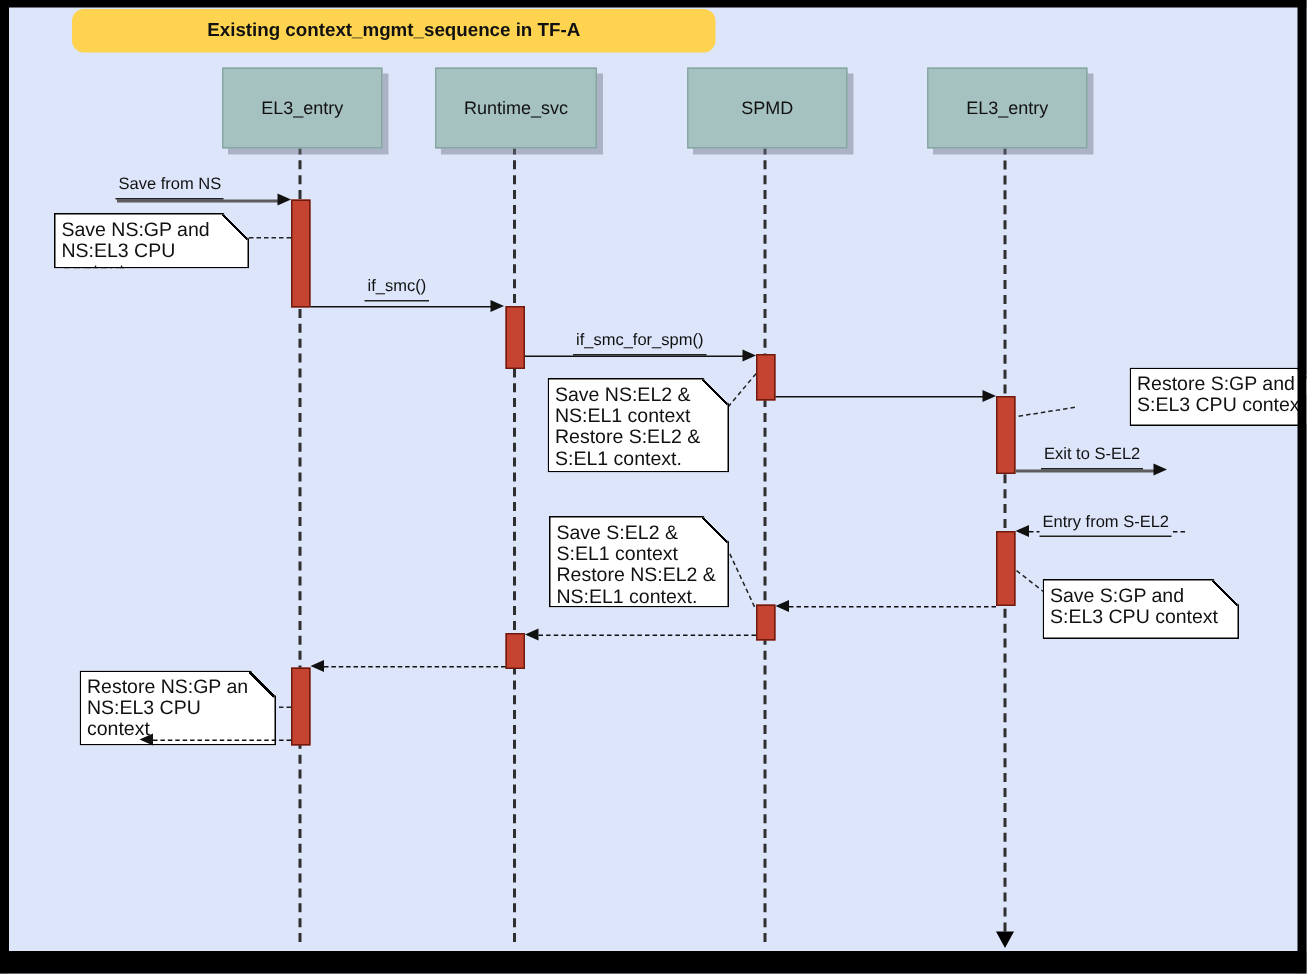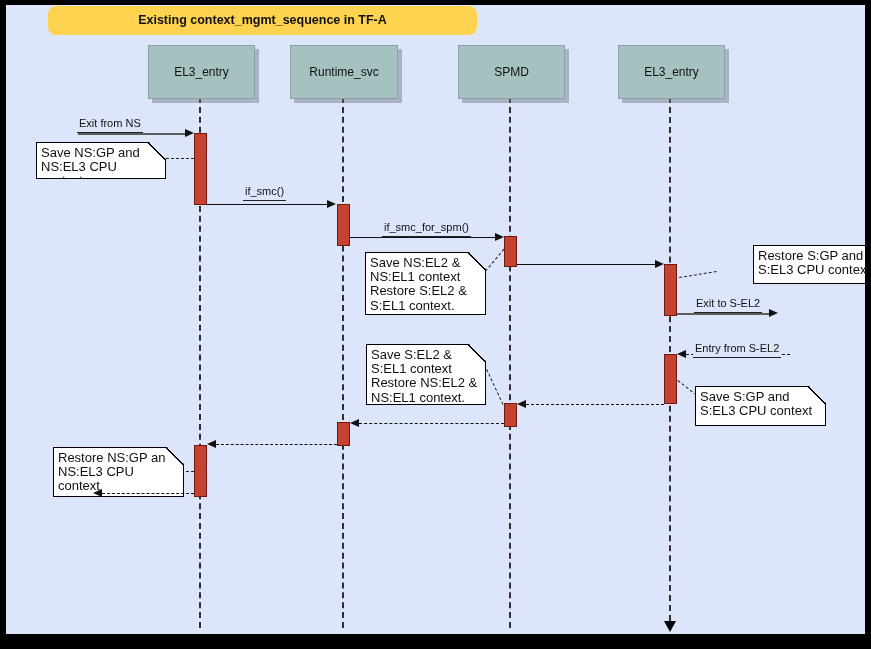--- a/index.html
+++ b/index.html
@@ -106,21 +106,21 @@
 
   <div class="activation" style="left:194px;top:133px;height:72px"></div>
   <div class="activation" style="left:337px;top:204px;height:42px"></div>
   <div class="activation" style="left:504px;top:236px;height:31px"></div>
   <div class="activation" style="left:664px;top:264px;height:52px"></div>
   <div class="activation" style="left:664px;top:354px;height:50px"></div>
   <div class="activation" style="left:504px;top:403px;height:24px"></div>
   <div class="activation" style="left:337px;top:422px;height:24px"></div>
   <div class="activation" style="left:194px;top:445px;height:52px"></div>
 
-  <div class="mlabel" style="left:77px;top:117px">Exit from NS</div>
+  <div class="mlabel" style="left:77px;top:117px">Save from NS</div>
   <div class="mgray" style="left:78px;top:133px;width:110px"></div>
   <div class="head-r" style="left:185px;top:129px"></div>
 
   <div class="mlabel" style="left:243px;top:185px">if_smc()</div>
   <div class="mline" style="left:207px;top:204px;width:121px"></div>
   <div class="head-r" style="left:327px;top:200px"></div>
 
   <div class="mlabel" style="left:382px;top:221px">if_smc_for_spm()</div>
   <div class="mline" style="left:350px;top:237px;width:146px"></div>
   <div class="head-r" style="left:495px;top:233px"></div>

